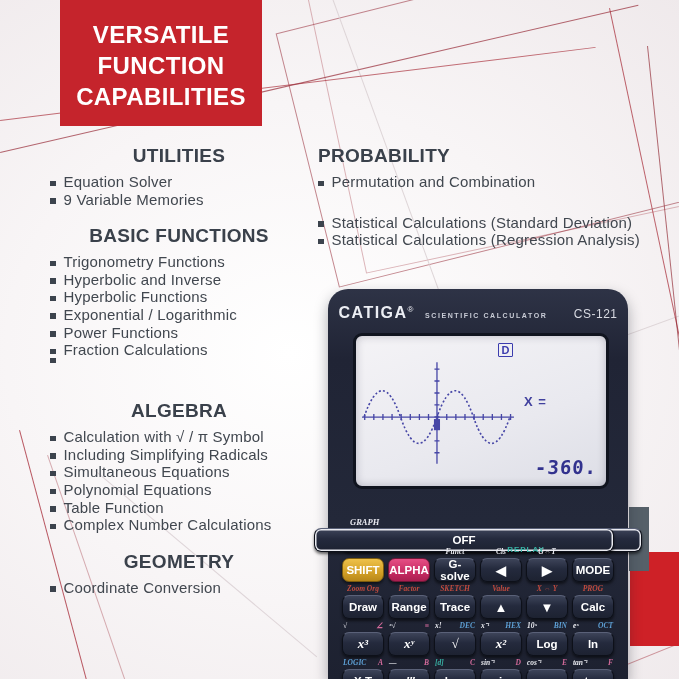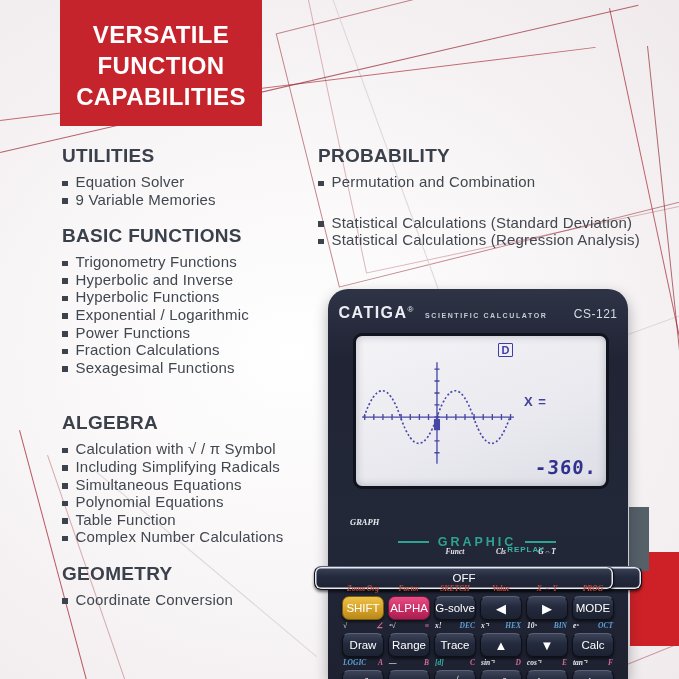--- a/index.html
+++ b/index.html
@@ -13,21 +13,21 @@
   .dline{position:absolute;height:0;border-top:1.5px solid;transform-origin:0 0;z-index:0;}
   .rect-outline{position:absolute;border:1.5px solid;background:transparent;z-index:0;}
   
   .banner{
     position:absolute;left:60px;top:0;width:202px;height:122px;background:#c5242c;
     color:#ffffff;display:flex;flex-direction:column;justify-content:center;align-items:center;
     font-weight:bold;font-size:24px;line-height:31px;letter-spacing:.4px;z-index:3;padding-top:4px;
   }
   
   .col{position:absolute;z-index:2;color:#3c434d;}
-  #left-col{left:62px;top:145px;width:258px;}
+  #left-col{left:50px;top:145px;width:258px;text-align:center;}
   #right-col{left:318px;top:145px;width:356px;}
   .feature-section{margin:0 0 17px 0;}
   #left-col .feature-section:nth-child(3){margin-top:36px;}
   #right-col .feature-section:nth-child(2){margin-top:23px;}
   .sec-title{margin:0 0 6px 0;font-size:19px;font-weight:bold;letter-spacing:.3px;color:#3a414b;}
   .sec-list{list-style:none;margin:0;padding:0;}
   .sec-item{display:flex;align-items:baseline;font-size:15px;line-height:17.6px;color:#41474f;letter-spacing:.2px;}
   .bullet{width:5.5px;height:5.5px;background:#3c434d;margin-right:8px;flex:none;transform:translateY(-1px);}
   
   .red-block{position:absolute;left:630px;top:552px;width:49px;height:94px;background:#ce2127;z-index:1;}
@@ -70,23 +70,23 @@
   .key-rows{position:absolute;left:0;right:0;top:258px;z-index:2;}
   .key-row{display:flex;justify-content:space-between;padding:0 14px;height:37px;position:relative;}
   .kslot{width:42px;position:relative;text-align:center;}
   .ktop{height:11px;display:flex;justify-content:space-between;padding:0 1px;
         font-family:"Liberation Serif",serif;font-style:italic;font-weight:bold;font-size:7.5px;line-height:10px;white-space:nowrap;}
   .ktop.center{justify-content:center;}
   .c-w{color:#e9eaf0;} .c-r{color:#c04a3e;} .c-b{color:#5d9fd4;} .c-p{color:#d26a9a;} .c-t{color:#39b3a6;}
   .key{
     width:100%;height:24px;border-radius:7px;border:1px solid #0d1019;border-top-color:#5a6178;
     background:linear-gradient(180deg,#3d4459 0%,#242a3d 45%,#1d2231 100%);
-    color:#ffffff;font-weight:normal;font-size:11.5px;font-family:"Liberation Sans",sans-serif;
+    color:#ffffff;font-weight:bold;font-size:11.5px;font-family:"Liberation Sans",sans-serif;
     display:flex;align-items:center;justify-content:center;box-shadow:0 2px 3px rgba(0,0,0,.55);
-    padding:0;cursor:default;margin-top:38px;
+    padding:0;cursor:default;
   }
   .key.bordered{box-shadow:0 2px 3px rgba(0,0,0,.55), inset 0 0 0 1.5px #e9eaf0;}
   .key.gold{background:linear-gradient(180deg,#eec14a 0%,#d3a026 60%,#b8881a 100%);border-color:#7c5c0e;}
   .key.pink{background:linear-gradient(180deg,#e54f85 0%,#c72a62 60%,#a91f50 100%);border-color:#6e1636;}
   .key.it{font-style:italic;font-family:"Liberation Serif",serif;font-size:13px;}
   .key.arrow{font-size:13px;}
   .replay{position:absolute;left:8px;right:0;top:-2px;height:10px;z-index:3;pointer-events:none;}
   .replay span{position:absolute;left:190px;transform:translateX(-50%);color:#39b3a6;font-size:8px;font-weight:bold;letter-spacing:1px;}
 </style>
 </head>
@@ -151,21 +151,20 @@
           <li class="sec-item">
             <span class="bullet"></span>
             <span class="item-text">Power Functions</span>
           </li>
           <li class="sec-item">
             <span class="bullet"></span>
             <span class="item-text">Fraction Calculations</span>
           </li>
           <li class="sec-item">
             <span class="bullet"></span>
-            <span class="item-text">Sexagesimal Functions</span>
           </li>
         </ul>
       </section>
       <section class="feature-section">
         <h3 class="sec-title">ALGEBRA</h3>
         <ul class="sec-list">
           <li class="sec-item">
             <span class="bullet"></span>
             <span class="item-text">Calculation with √ / π  Symbol</span>
           </li>

